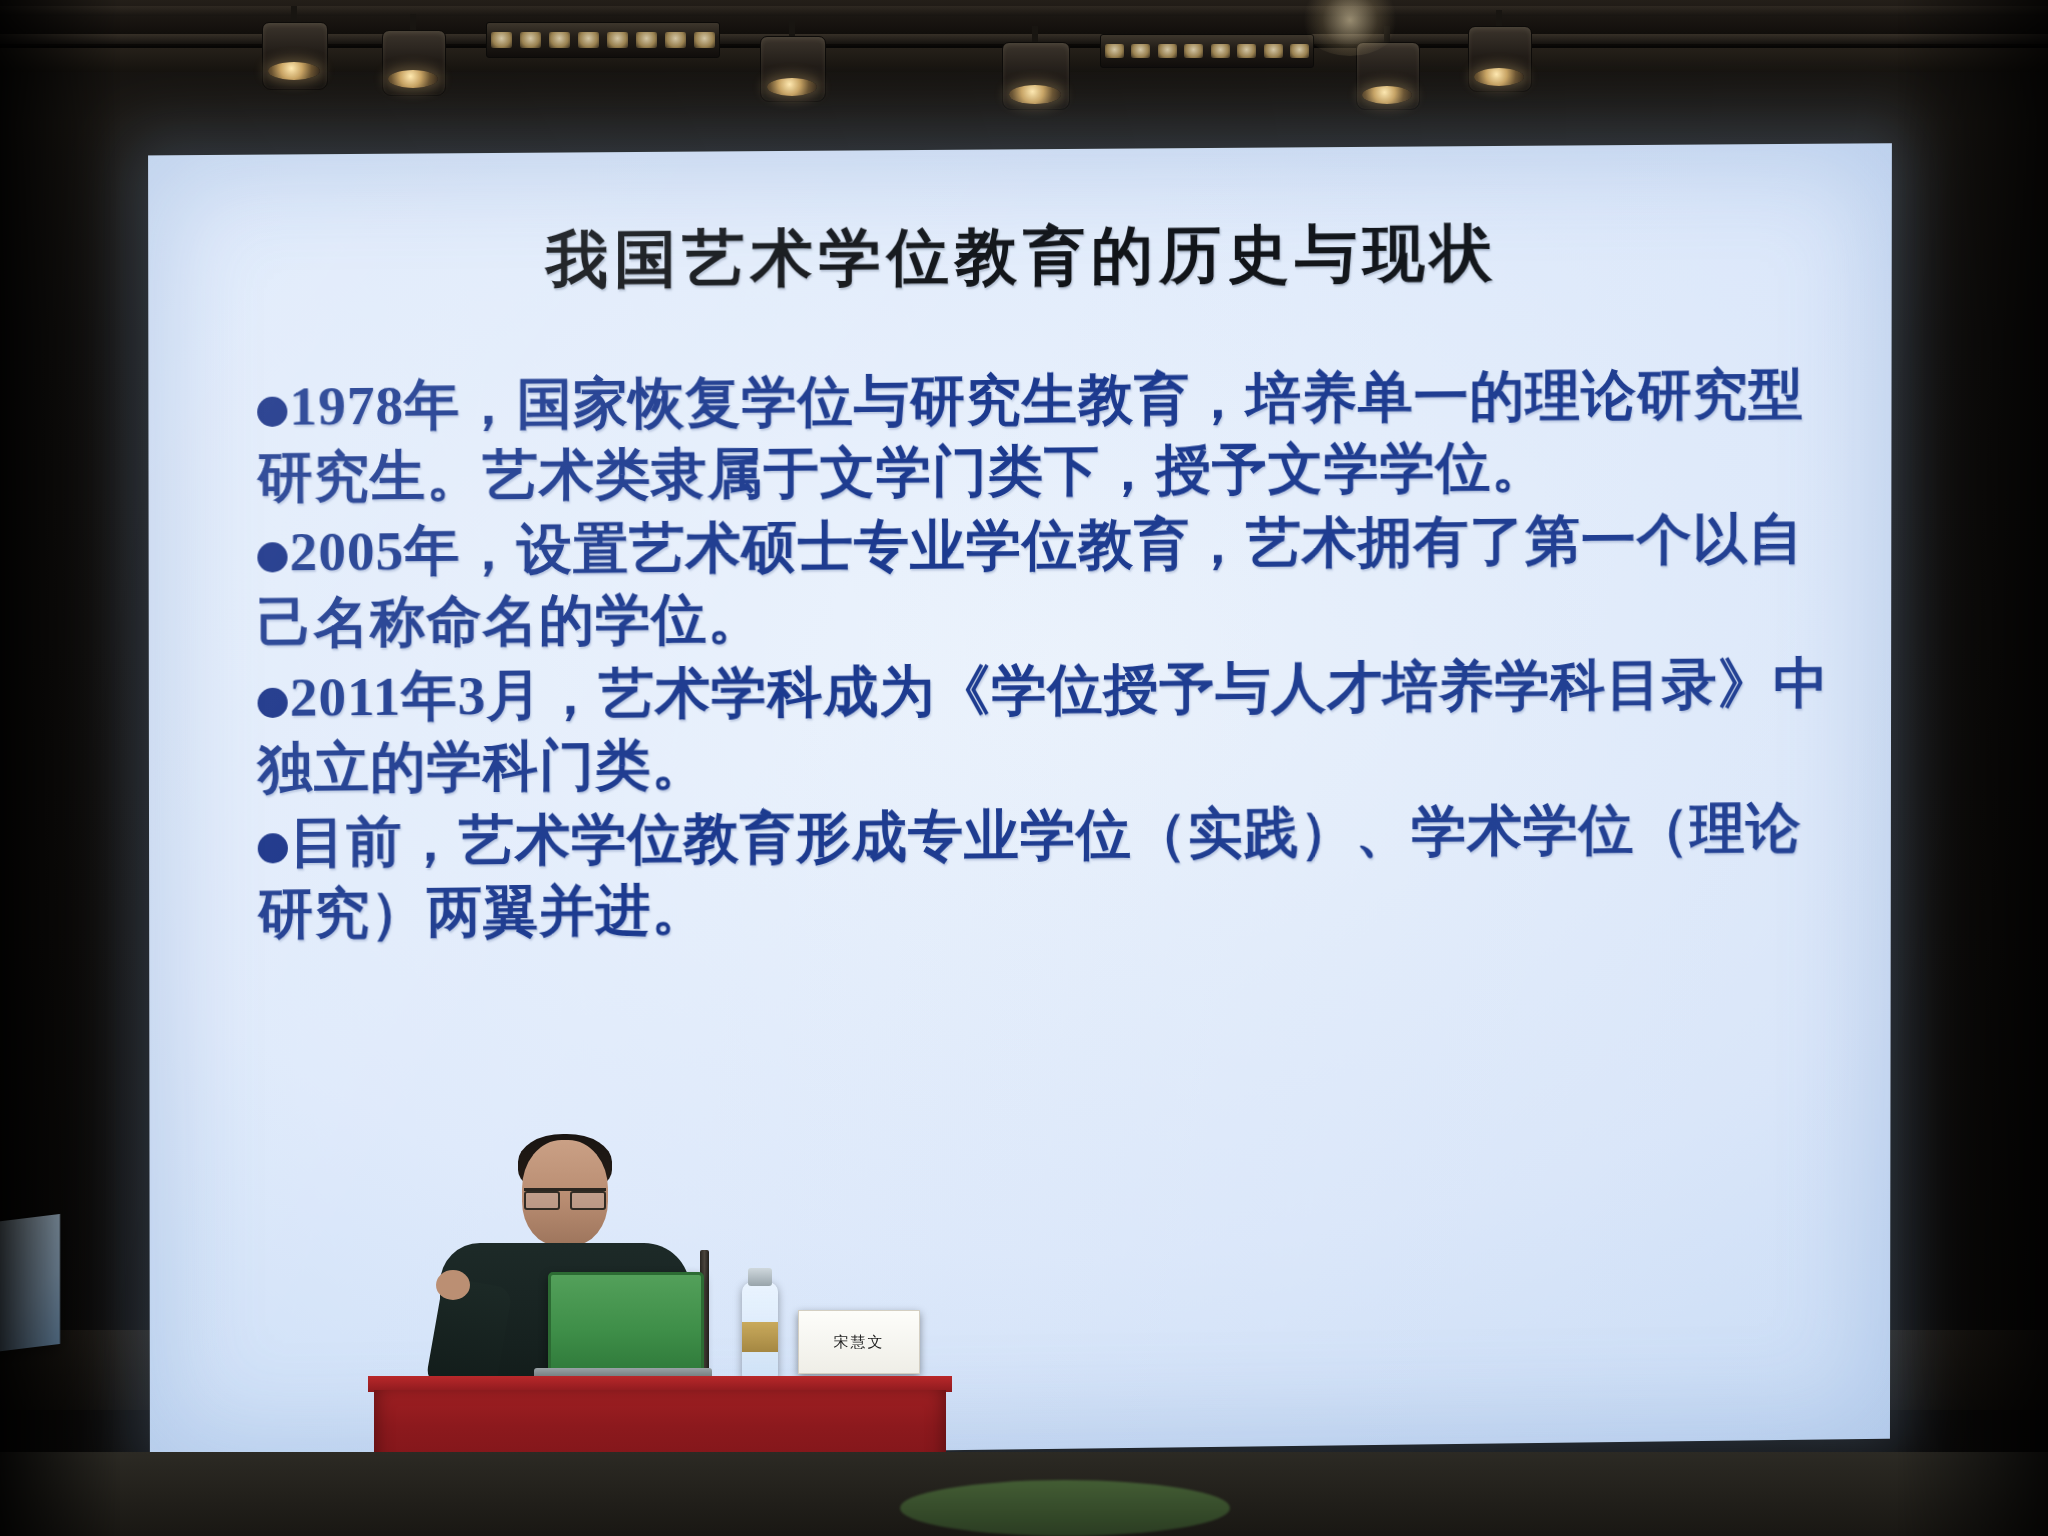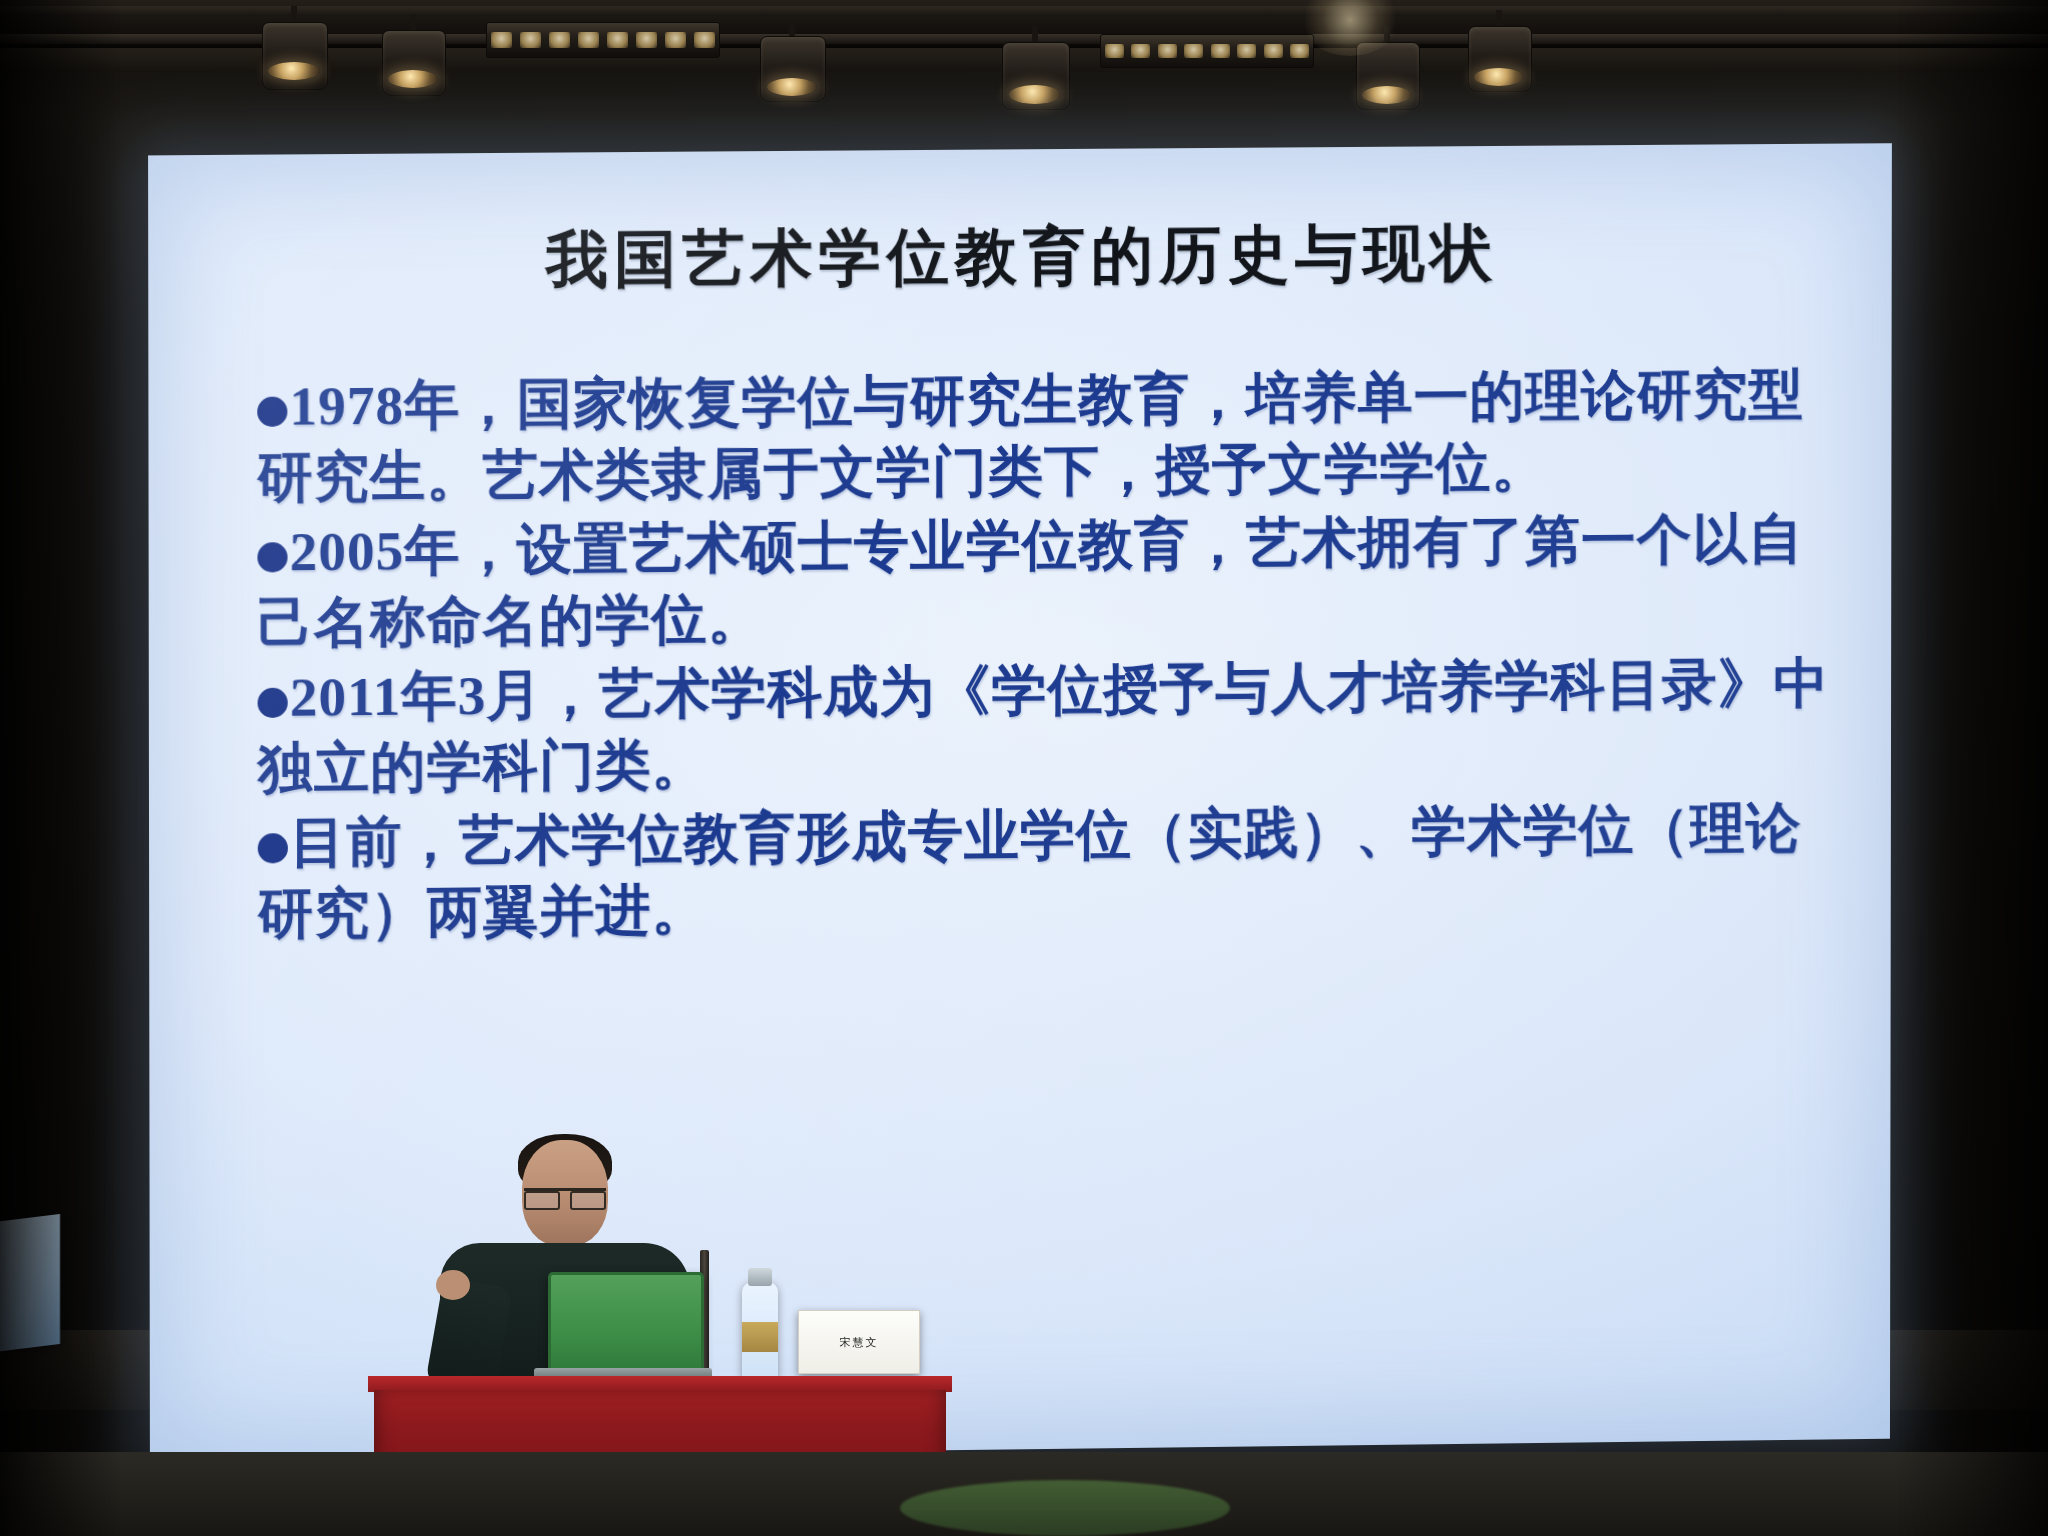--- a/index.html
+++ b/index.html
@@ -214,21 +214,21 @@
     opacity:.9;
   }
   .name-card{
     position:absolute;
     background:linear-gradient(180deg,#fdfdfa 0%,#efeee7 100%);
     border:1px solid #d4cfc2;
     box-shadow:0 3px 8px rgba(0,0,0,.4);
     display:flex;align-items:center;justify-content:center;
   }
   .name-card span{
-    color:#1c1c1c;font-size:11px;letter-spacing:2px;
+    color:#1c1c1c;font-size:15px;letter-spacing:2px;
     font-family:"Liberation Serif", serif;
   }
   .mic-stand{
     position:absolute;
     background:linear-gradient(90deg,#2a2622,#4a443c,#221f1b);
     border-radius:2px;
   }
   .side-banner{
     position:absolute;
     background:linear-gradient(135deg,#cfe3f2 0%,#a9c8e4 60%,#7ea7cd 100%);

